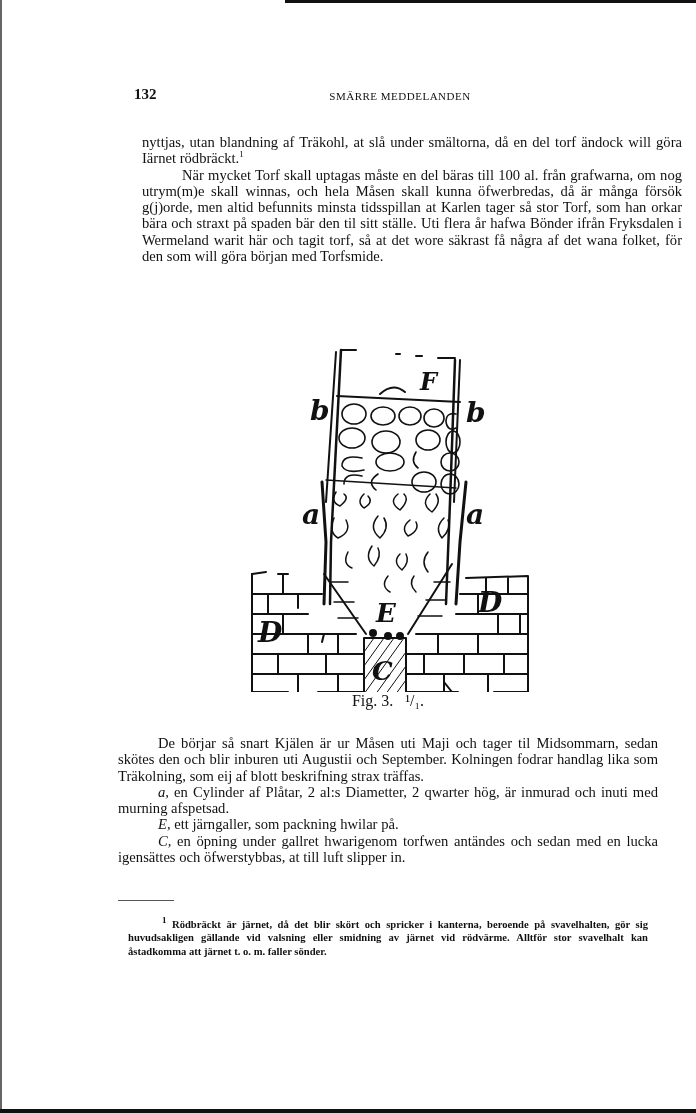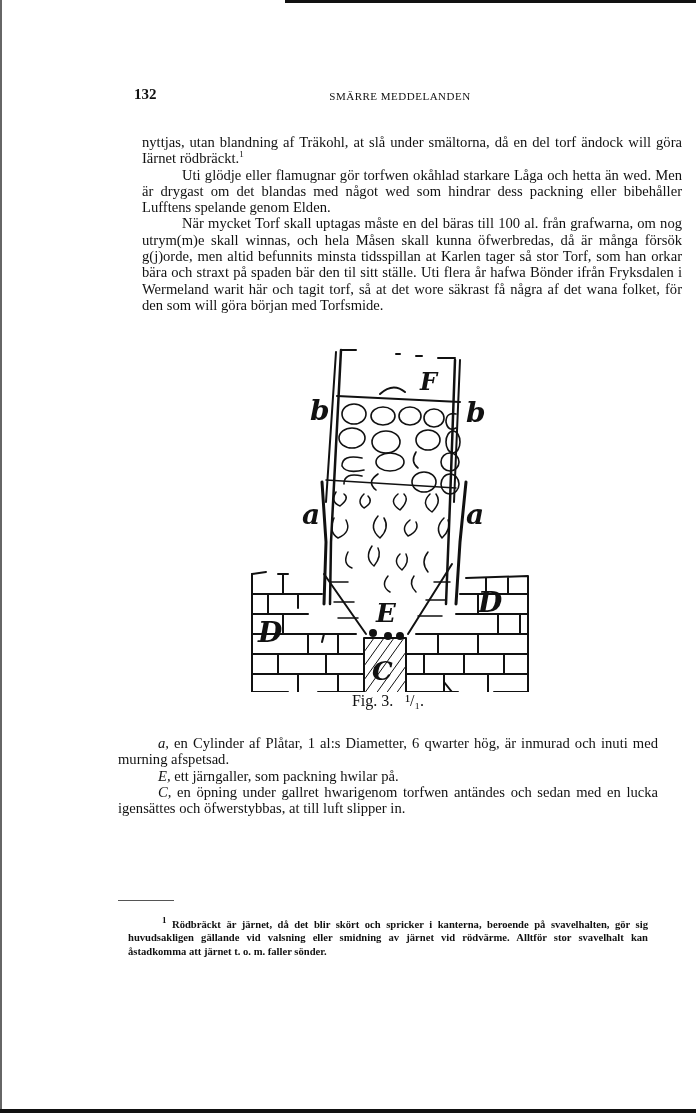--- a/index.html
+++ b/index.html
@@ -31,21 +31,20 @@
 <div class="edge-bottom"></div>
 
 <div class="page">
   <div class="header">
     <span class="page-num">132</span>
     <span class="running-head">SMÄRRE MEDDELANDEN</span>
   </div>
 
   <div class="block1 body-text">
     <p><span>nyttjas, utan blandning af Träkohl, at slå under smältorna, då en del torf ändock will göra Iärnet rödbräckt.</span><sup>1</sup></p>
-    <p class="ind">Uti glödje eller flamugnar gör torfwen okåhlad starkare Låga och hetta än wed. Men är drygast om det blandas med något wed som hindrar dess packning eller bibehåller Lufftens spelande genom Elden.</p>
     <p class="ind">När mycket Torf skall uptagas måste en del bäras till 100 al. från grafwarna, om nog utrym(m)e skall winnas, och hela Måsen skall kunna öfwerbredas, då är många försök g(j)orde, men altid befunnits minsta tidsspillan at Karlen tager så stor Torf, som han orkar bära och straxt på spaden bär den til sitt ställe. Uti flera år hafwa Bönder ifrån Fryksdalen i Wermeland warit här och tagit torf, så at det wore säkrast få några af det wana folket, för den som will göra början med Torfsmide.</p>
   </div>
 
   <div class="figure">
     <svg width="300" height="350" viewBox="0 0 300 350" fill="none" stroke="#111" stroke-width="2" stroke-linecap="round" stroke-linejoin="round">
 
       <path d="M103 8 L93 200 L92 262" stroke-width="2.5"></path>
       <path d="M98 10 L88 160"></path>
       <path d="M217 18 L212 160 L208 262" stroke-width="2.5"></path>
       <path d="M222 18 L216 160"></path>
@@ -187,21 +186,22 @@
         <text x="134" y="338" font-size="26">C</text>
       </g>
     </svg>
   </div>
 
   <div class="fig-caption">
     <span>Fig. 3.</span>&nbsp;&nbsp;&nbsp;<span>¹/₁.</span>
   </div>
 
   <div class="block2 body-text">
-    <p class="ind"><i>a,</i><span> en Cylinder af Plåtar, 1 al:s Diametter, 6 qwarter hög, är inmurad och inuti med murning afspetsad.</span></p>
+    <p class="ind">De börjar så snart Kjälen är ur Måsen uti Maji och tager til Midsommarn, sedan skötes den och blir inburen uti Augustii och September. Kolningen fodrar handlag lika som Träkolning, som eij af blott beskrifning strax träffas.</p>
+    <p class="ind"><i>a,</i><span> en Cylinder af Plåtar, 2 al:s Diametter, 2 qwarter hög, är inmurad och inuti med murning afspetsad.</span></p>
     <p class="ind"><i>E,</i><span> ett järngaller, som packning hwilar på.</span></p>
     <p class="ind"><i>C,</i><span> en öpning under gallret hwarigenom torfwen antändes och sedan med en lucka igensättes och öfwerstybbas, at till luft slipper in.</span></p>
   </div>
 
   <div class="fn-rule"></div>
 
   <div class="footnote">
     <p><sup>1</sup><span> Rödbräckt är järnet, då det blir skört och spricker i kanterna, beroende på svavelhalten, gör sig huvudsakligen gällande vid valsning eller smidning av järnet vid rödvärme. Alltför stor svavelhalt kan åstadkomma att järnet t. o. m. faller sönder.</span></p>
   </div>
 </div>

